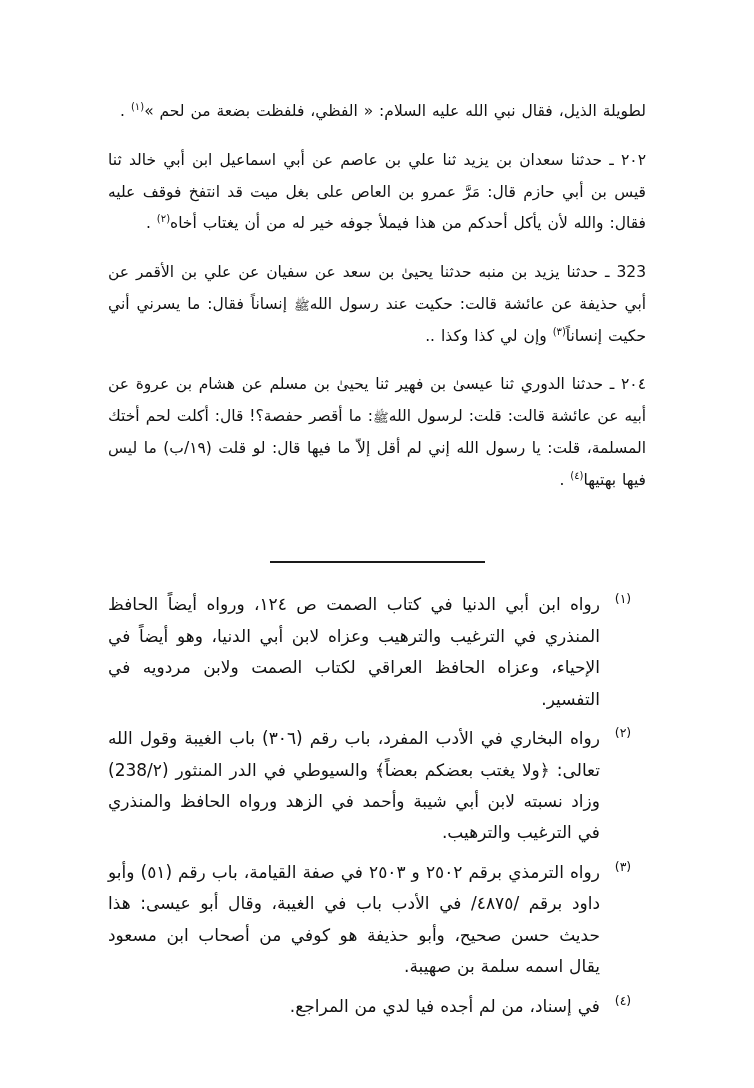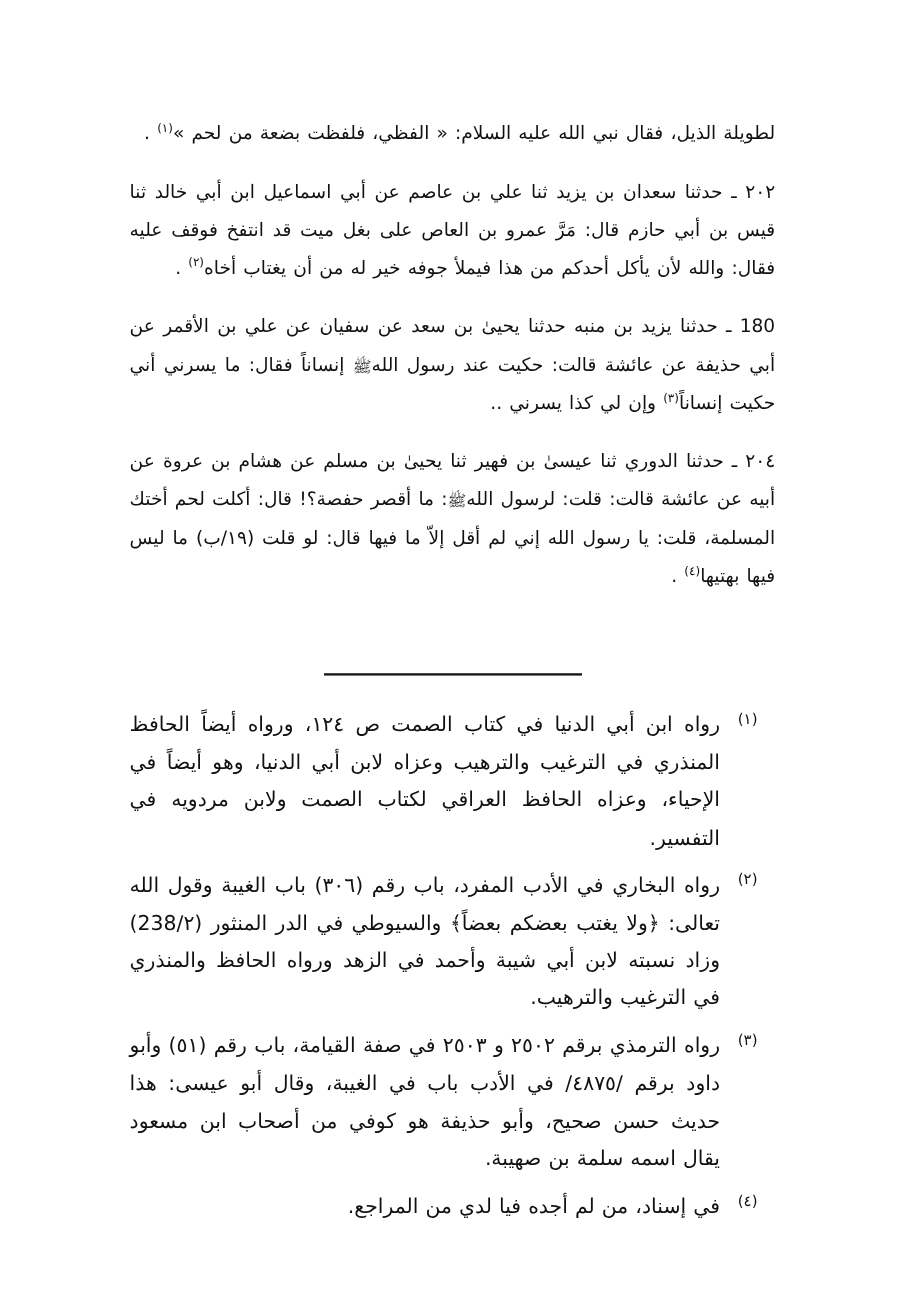--- a/index.html
+++ b/index.html
@@ -99,21 +99,21 @@
 <body>
 
 <div class="page">
 
   <div class="body-text">
 
     <p class="para last-line-right"><span>لطويلة الذيل، فقال نبي الله عليه السلام: « الفظي، فلفظت بضعة من لحم »</span><span class="sup">(١)</span><span> .</span></p>
 
     <p class="para last-line-right"><span>٢٠٢ ـ حدثنا سعدان بن يزيد ثنا علي بن عاصم عن أبي اسماعيل ابن أبي خالد ثنا قيس بن أبي حازم قال: مَرَّ عمرو بن العاص على بغل ميت قد انتفخ فوقف عليه فقال: والله لأن يأكل أحدكم من هذا فيملأ جوفه خير له من أن يغتاب أخاه</span><span class="sup">(٢)</span><span> .</span></p>
 
-    <p class="para last-line-right"><span>180 ـ حدثنا يزيد بن منبه حدثنا يحيىٰ بن سعد عن سفيان عن علي بن الأقمر عن أبي حذيفة عن عائشة قالت: حكيت عند رسول الله</span><span class="seal">ﷺ</span><span> إنساناً فقال: ما يسرني أني حكيت إنساناً</span><span class="sup">(٣)</span><span> وإن لي كذا يسرني ..</span></p>
+    <p class="para last-line-right"><span>323 ـ حدثنا يزيد بن منبه حدثنا يحيىٰ بن سعد عن سفيان عن علي بن الأقمر عن أبي حذيفة عن عائشة قالت: حكيت عند رسول الله</span><span class="seal">ﷺ</span><span> إنساناً فقال: ما يسرني أني حكيت إنساناً</span><span class="sup">(٣)</span><span> وإن لي كذا وكذا ..</span></p>
 
     <p class="para last-line-right"><span>٢٠٤ ـ حدثنا الدوري ثنا عيسىٰ بن فهير ثنا يحيىٰ بن مسلم عن هشام بن عروة عن أبيه عن عائشة قالت: قلت: لرسول الله</span><span class="seal">ﷺ</span><span>: ما أقصر حفصة؟! قال: أكلت لحم أختك المسلمة، قلت: يا رسول الله إني لم أقل إلاّ ما فيها قال: لو قلت (١٩/ب) ما ليس فيها بهتيها</span><span class="sup">(٤)</span><span> .</span></p>
 
   </div>
 
   <div class="rule-wrap">
     <div class="rule"></div>
   </div>
 
   <div class="notes">

